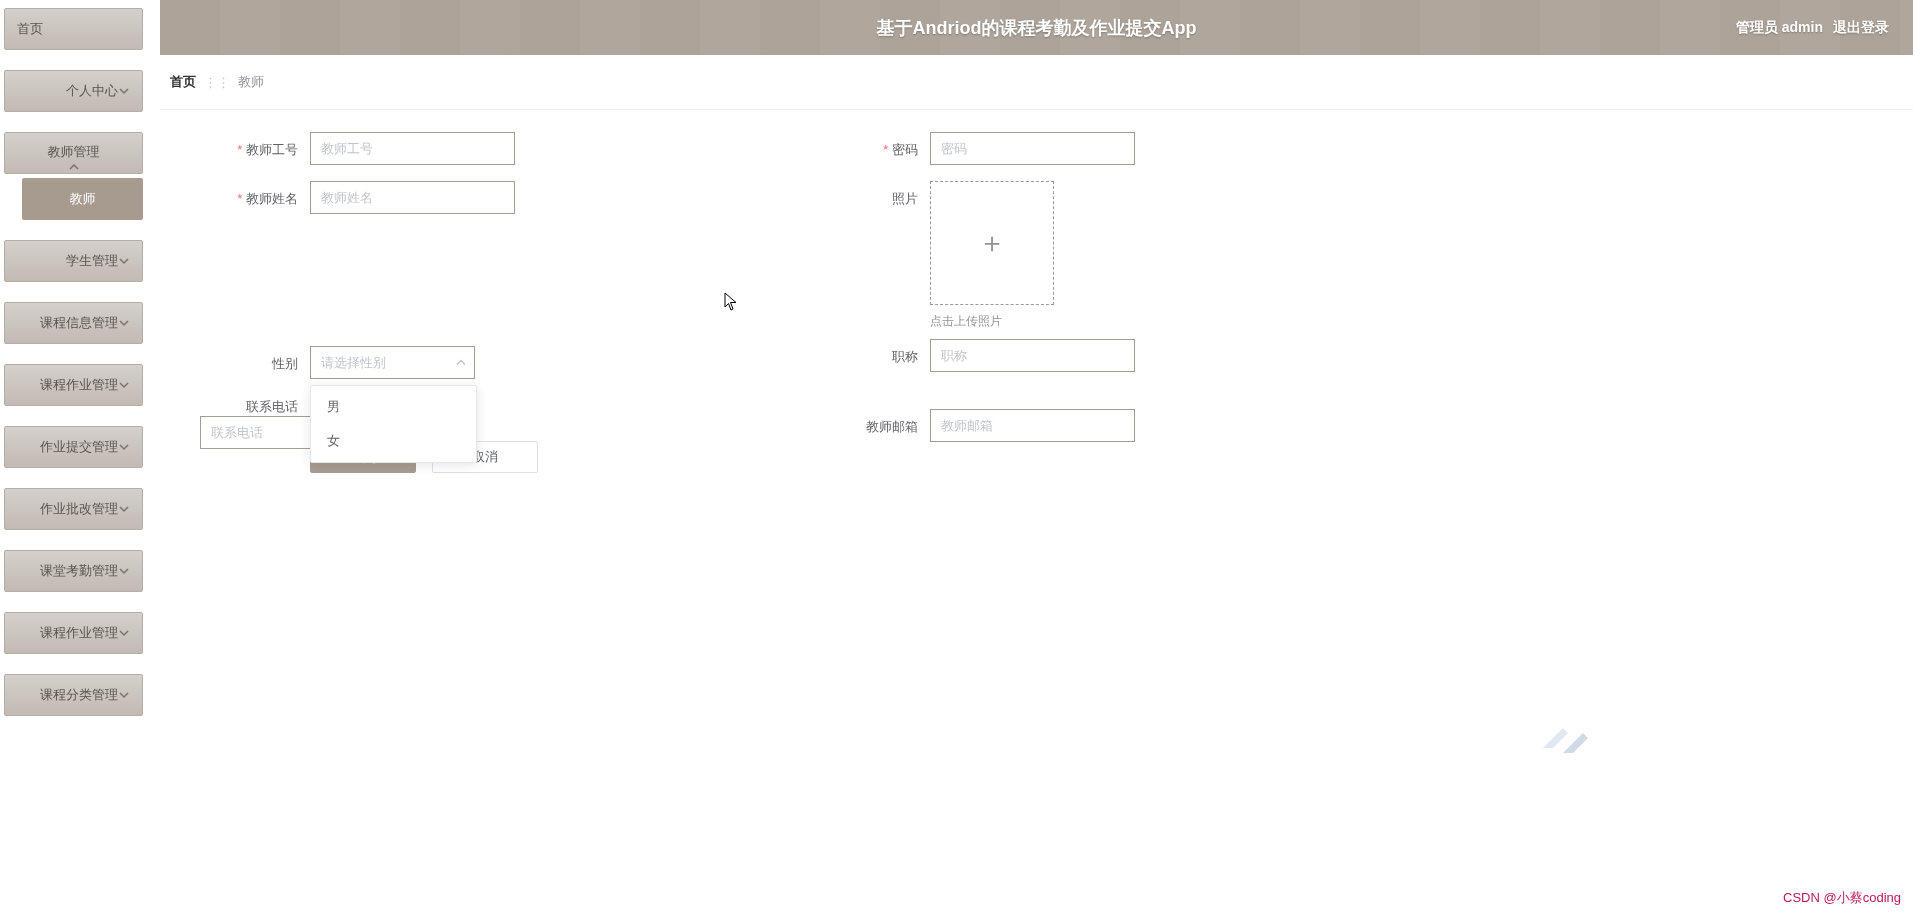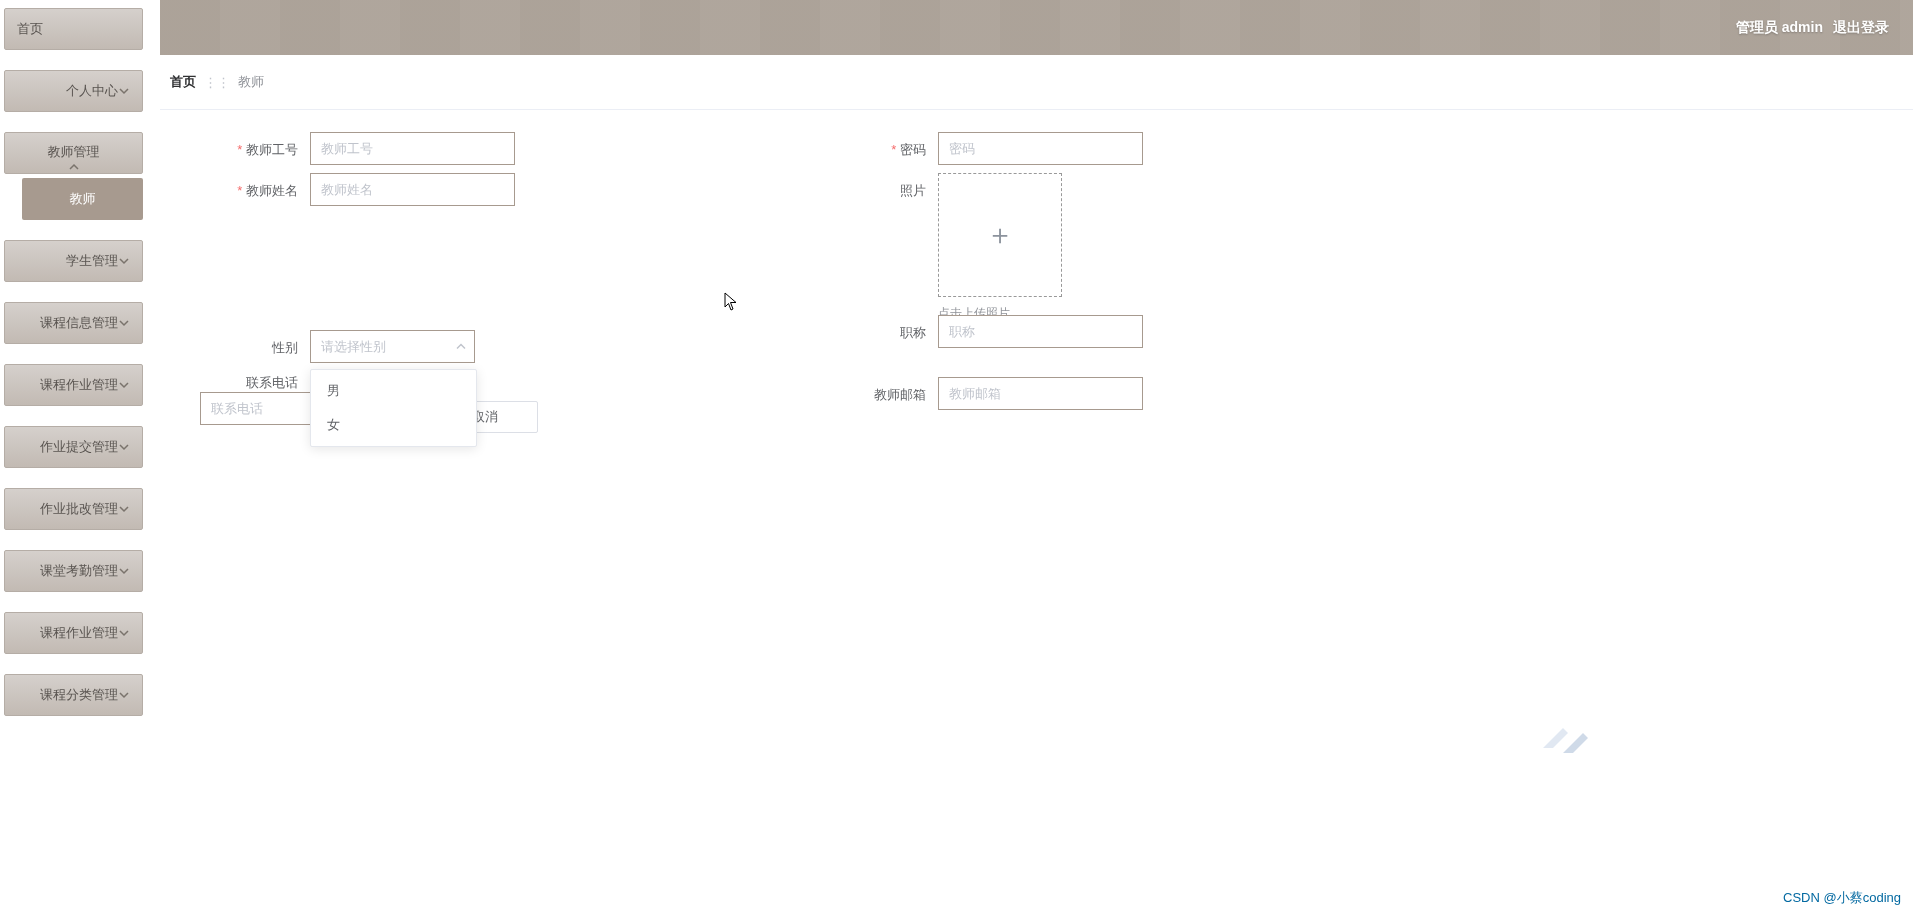--- a/index.html
+++ b/index.html
@@ -130,21 +130,20 @@
       bottom: 0;
       background: #fff;
       padding: 22px 40px;
     }
     .form-grid {
       display: grid;
       grid-template-columns: 620px 620px;
       column-gap: 0;
       row-gap: 16px;
       align-items: start;
-      gap: 8px;
     }
     .form-row {
       display: flex;
       align-items: flex-start;
     }
     .form-label {
       width: 110px;
       min-width: 110px;
       text-align: right;
       padding-right: 12px;
@@ -248,21 +247,21 @@
       background: #a79c91;
       border-color: #a79c91;
       color: #fff;
       font-weight: bold;
     }
     
     .watermark {
       position: absolute;
       right: 12px;
       bottom: 6px;
-      color: #0369a1;
+      color: #be185d;
       font-size: 13px;
       pointer-events: none;
     }
     .logo-shape {
       position: absolute;
       right: 320px;
       bottom: 150px;
       width: 60px;
       height: 50px;
       opacity: .55;
@@ -364,20 +363,21 @@
     <span>课程分类管理</span>
     <span class="chevron">
         <svg viewBox="0 0 10 10">
           <path d="M1 3l4 4 4-4" fill="none" stroke="#7a736c" stroke-width="1.5"></path>
         </svg>
       </span>
   </div>
 </div>
 
 <div class="header">
+  <div class="header-title">基于Andriod的课程考勤及作业提交App</div>
   <div class="header-user">
     <span>管理员 admin</span>
     <span>退出登录</span>
   </div>
 </div>
 
 <div class="breadcrumb-bar">
   <span class="crumb-home">首页</span>
   <span class="breadcrumb-sep">⋮⋮</span>
   <span>教师</span>

